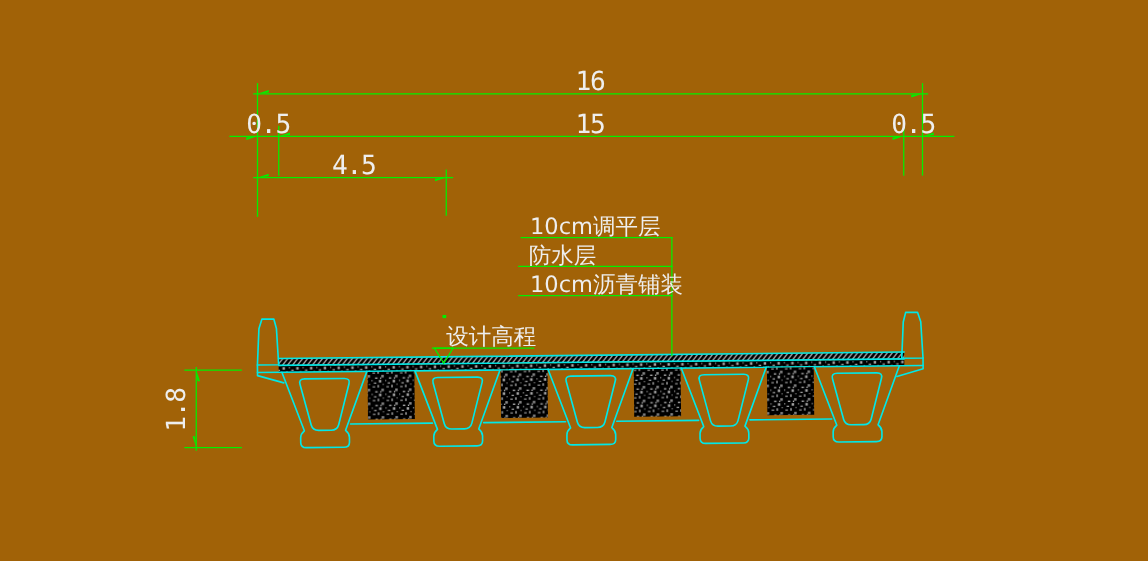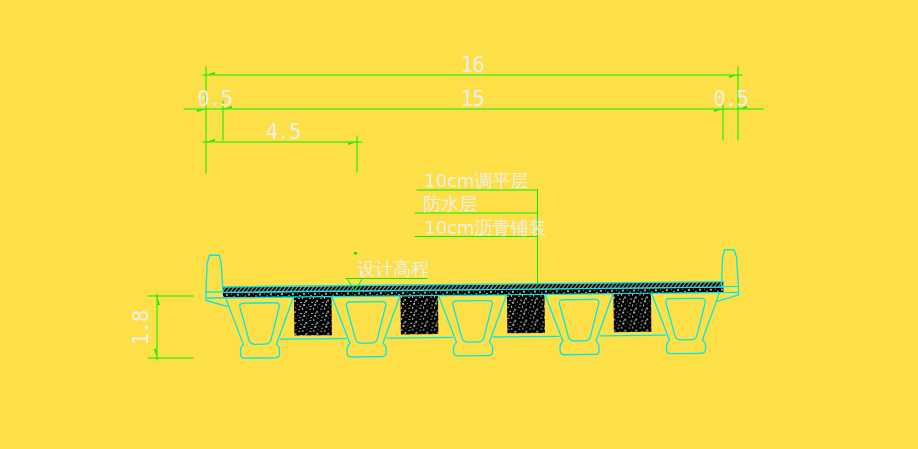--- a/index.html
+++ b/index.html
@@ -1,16 +1,16 @@
 <!DOCTYPE html>
 <html><head>
 <meta charset="utf-8">
 <style>
   html,body{margin:0;padding:0;background:#000;}
-  #stage{position:relative;width:918px;height:449px;background:#fde047;overflow:hidden;
+  #stage{position:relative;width:918px;height:449px;background:#a16207;overflow:hidden;
          font-family:"DejaVu Sans", sans-serif;}
   svg{display:block;}
   .cy{stroke:#00e8e8;stroke-width:1.3;fill:none;stroke-linejoin:round;stroke-linecap:round;}
   .gn{stroke:#00f000;stroke-width:1;fill:none;stroke-linecap:square;}
   .tk{fill:#00f000;stroke:none;}
   .num{fill:#eeeeee;font-family:"DejaVu Sans Mono","Liberation Mono",monospace;
        font-size:21px;letter-spacing:-1px;}
   .cjk{fill:#eeeeee;font-family:"DejaVu Sans","Liberation Sans",sans-serif;font-size:18px;}
 </style>
 </head>

